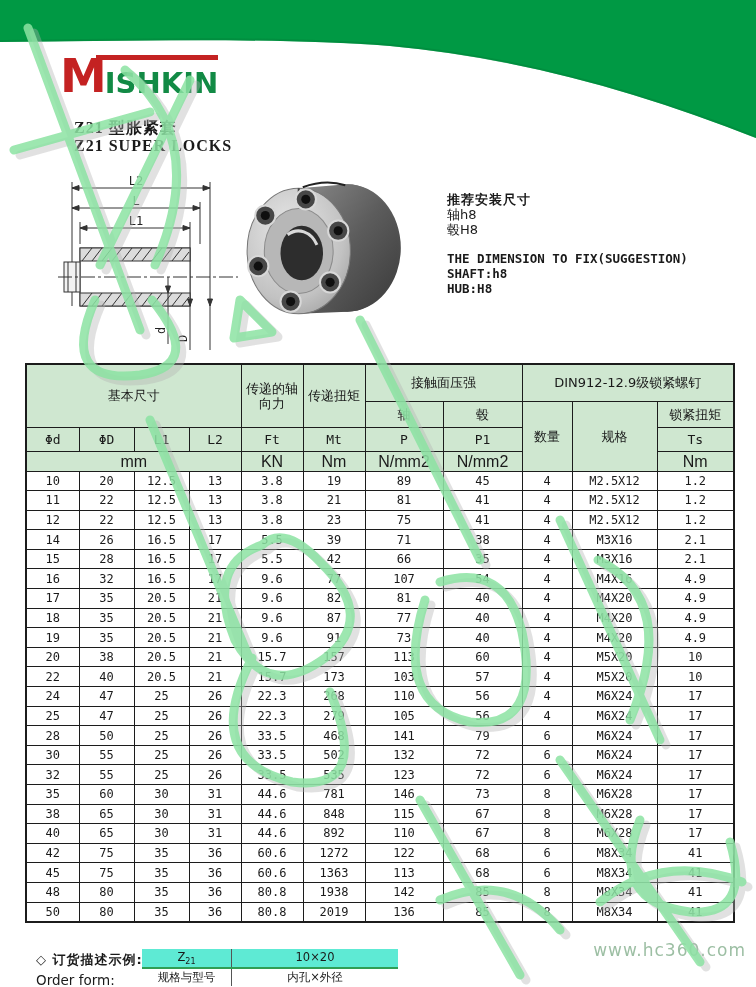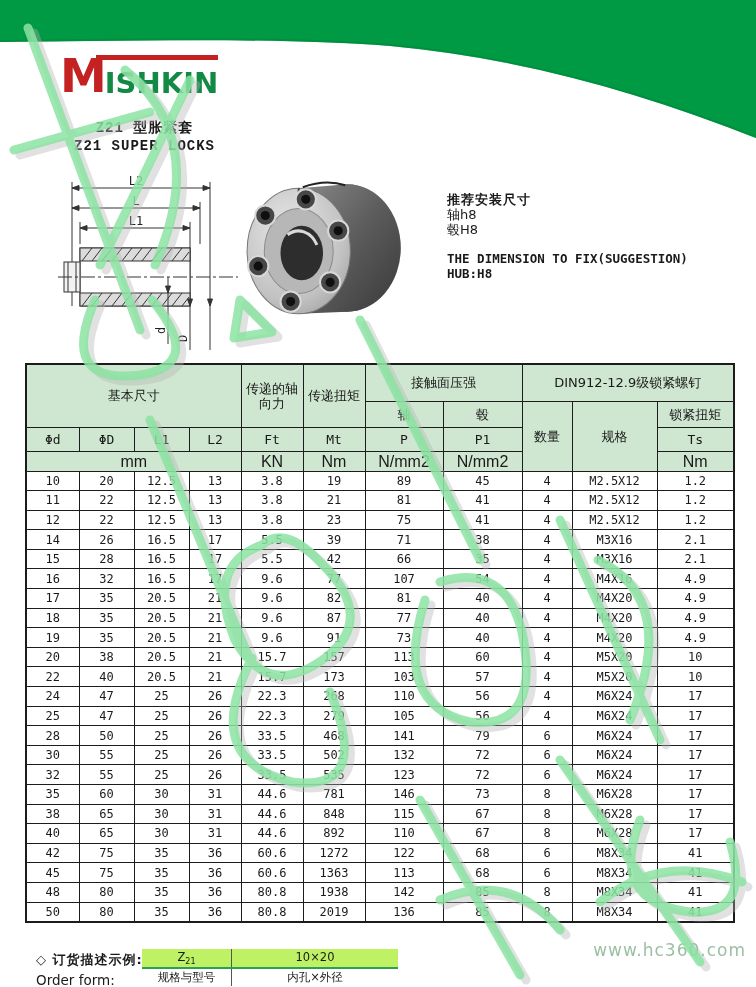--- a/index.html
+++ b/index.html
@@ -11,22 +11,22 @@
   }
   
   .swoosh { position:absolute; top:0; left:0; z-index:1; }
   
   .logo { position:absolute; left:60px; top:54px; z-index:2; display:flex; align-items:flex-end; }
   .logo-bar { position:absolute; left:36px; top:1px; width:122px; height:5px; background:#c42222; }
   .logo-m { font-weight:bold; font-size:47px; line-height:44px; color:#c42222; letter-spacing:-2px; }
   .logo-rest { font-weight:bold; font-size:29px; line-height:30px; color:#128a45; letter-spacing:0px; }
   
   .title-block { position:absolute; left:74px; top:119px; z-index:2;
-    font-family:Liberation Mono, monospace;
-    font-size:14px; font-weight:bold; line-height:18px; letter-spacing:1px;text-align:center; }
+    font-family:Liberation Serif, serif;
+    font-size:16px; font-weight:bold; line-height:18px; letter-spacing:1px; }
   
   .diagram { position:absolute; left:58px; top:174px; z-index:2; }
   .photo { position:absolute; left:240px; top:172px; z-index:2; }
   
   .install-note { position:absolute; left:447px; top:192px; z-index:2; font-size:13px; line-height:15px; }
   .install-note .cn-title { font-weight:bold; letter-spacing:1px; }
   .install-note .gap { height:14px; }
   .install-note .en { font-family:"DejaVu Sans Mono","Liberation Mono",monospace; font-weight:bold; font-size:12.5px; letter-spacing:0; }
   
   .spec-table-wrap { position:absolute; left:25px; top:363px; z-index:2; }
@@ -44,21 +44,21 @@
   table.spec tbody td {
     height:19.6px; background:#fff; font-size:12px;
     font-family:"DejaVu Sans Mono","Liberation Mono",monospace;
   }
   
   .order-block { position:absolute; left:36px; top:950px; z-index:2; font-size:13px; line-height:20px; }
   .order-block .cn { font-weight:bold; letter-spacing:1px; }
   .order-block .en { font-size:13.5px; }
   .order-table { position:absolute; left:142px; top:949px; z-index:2; width:256px; font-size:11.5px; }
   .order-table .row { display:flex; }
-  .order-table .row.head { background:#bef264; border-bottom:2px solid #2f9e55; }
+  .order-table .row.head { background:#5eead4; border-bottom:2px solid #2f9e55; }
   .order-table .c1 { width:89px; text-align:center; padding:1px 0; }
   .order-table .c2 { width:167px; text-align:center; padding:1px 0; border-left:1px solid #555; }
   .order-table sub { font-size:8px; }
   .company-block { position:absolute; right:10px; top:940px; z-index:2; text-align:right;
     font-size:17px; line-height:21px; color:#a3a3a3; letter-spacing:1px; }
   .company-block .url { color:#9dbfa4; }
   
   .watermark { position:absolute; left:0; top:0; z-index:5; pointer-events:none; }
 </style>
 </head>
@@ -177,20 +177,21 @@
         </g>
     </g>
   </svg>
 
   <div class="install-note">
     <div class="cn-title">推荐安装尺寸</div>
     <div>轴h8</div>
     <div>毂H8</div>
     <div class="gap"></div>
     <div class="en">THE DIMENSION TO FIX(SUGGESTION)</div>
+    <div class="en">SHAFT:h8</div>
     <div class="en">HUB:H8</div>
   </div>
 
   <div class="spec-table-wrap">
     <table class="spec">
       <colgroup>
         <col style="width:53px">
           <col style="width:55px">
           <col style="width:55px">
           <col style="width:52px">

